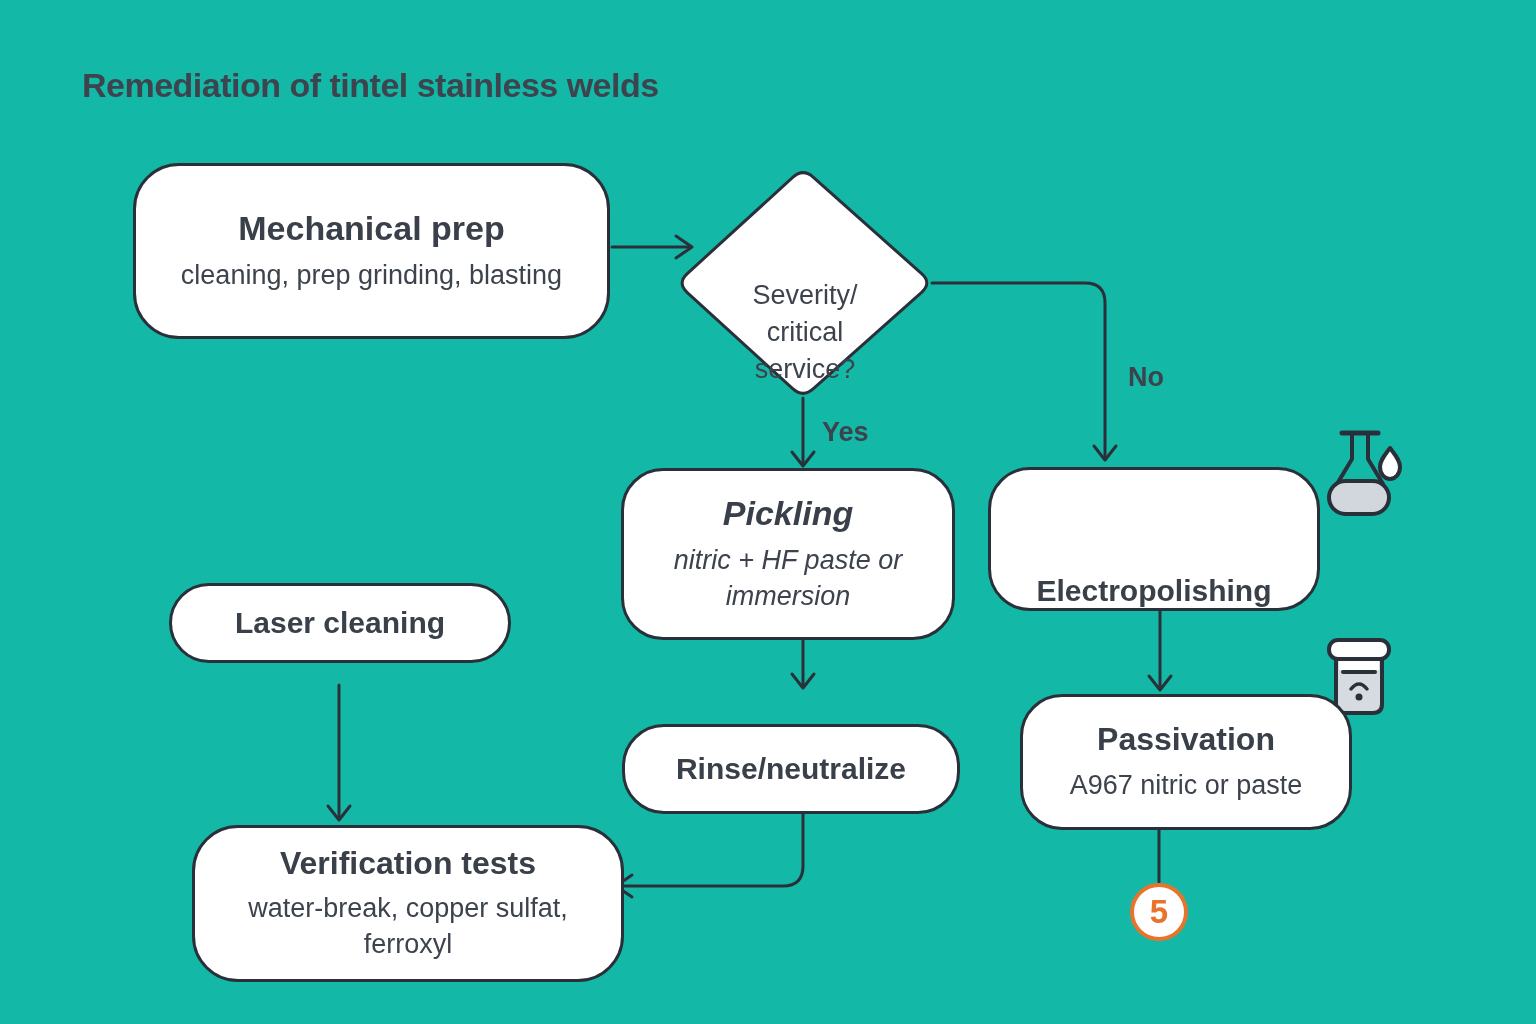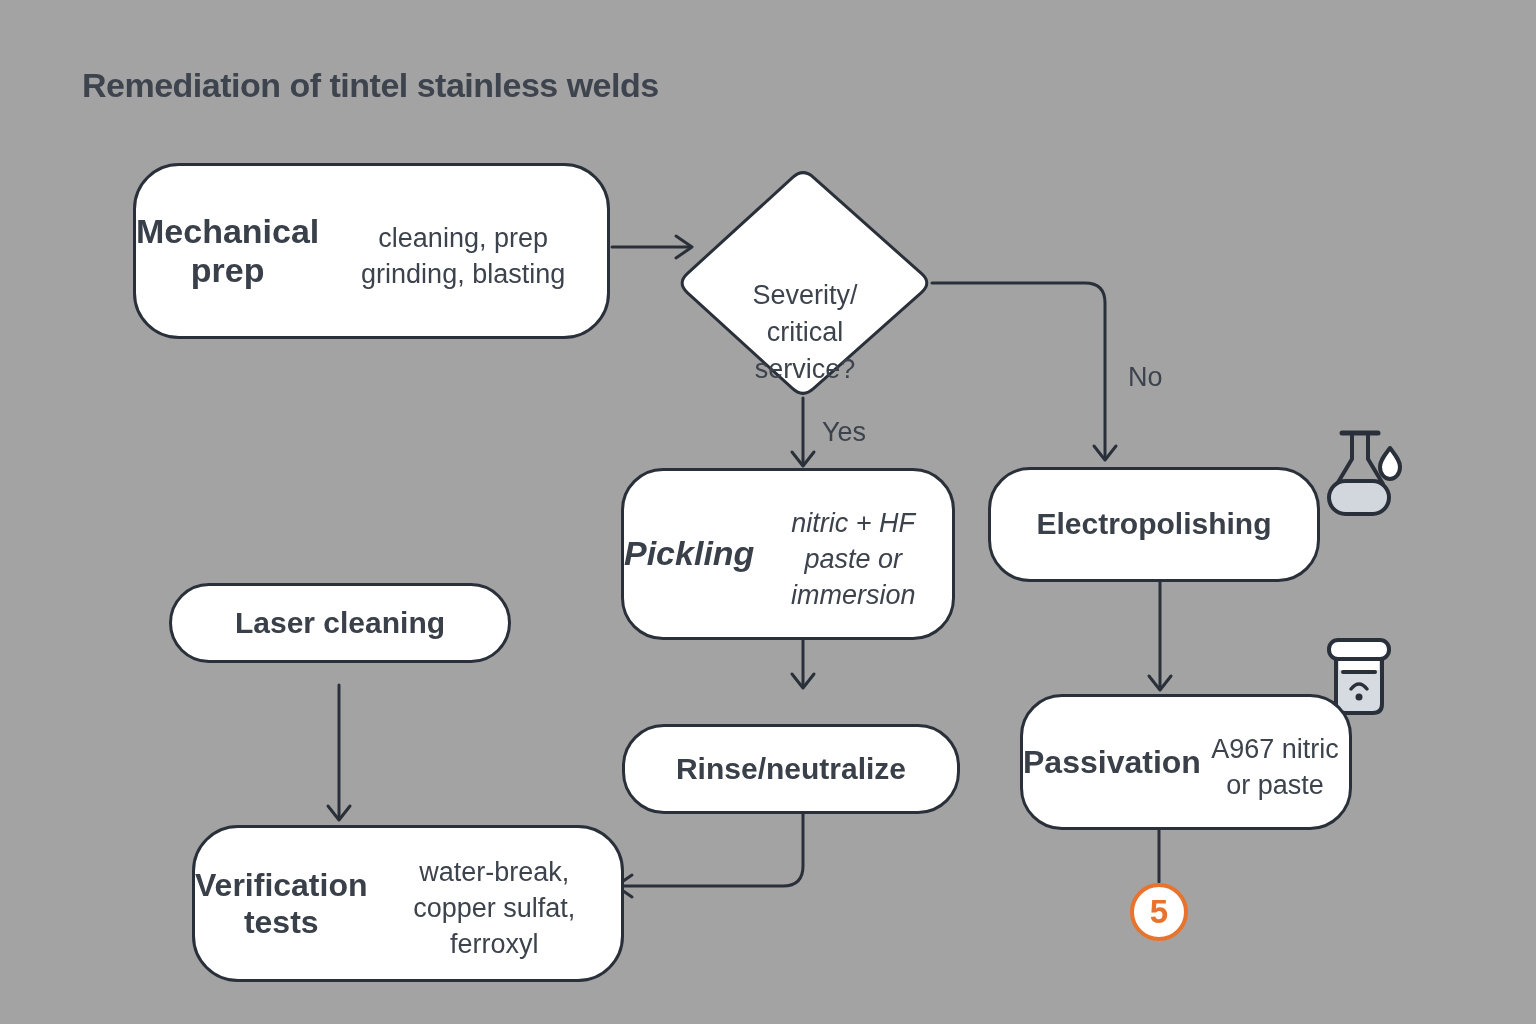--- a/index.html
+++ b/index.html
@@ -1,62 +1,62 @@
 <!DOCTYPE html>
 <html><head>
 <meta charset="utf-8">
 <style>
   html,body{margin:0;padding:0;background:#ffffff;}
   #canvas{
     position:relative;
     width:1536px;height:1024px;
-    background:#a3a3a3;
+    background:#14b8a6;
     font-family:"Liberation Sans", sans-serif;
     color:#3a4049;
     overflow:hidden;
   }
   #edges{position:absolute;left:0;top:0;pointer-events:none;}
   .page-title{
     position:absolute;left:82px;top:66px;
     font-size:34px;font-weight:700;color:#3e444e;letter-spacing:-0.5px;
   }
   .node{
     position:absolute;
     box-sizing:border-box;
     background:#ffffff;
     border:3px solid #2a3039;
     border-radius:42px;
-    display:flex;flex-direction:row;
+    display:flex;flex-direction:column;
     align-items:center;justify-content:center;
     text-align:center;
     z-index:2;
   }
   .node-title{font-weight:700;color:#3a4049;line-height:1.15;}
   .t34{font-size:34px;}
   .t32{font-size:32px;}
   .t30{font-size:30px;}
   .node-sub{
     font-size:27px;font-weight:400;color:#3d434d;
     line-height:36px;margin-top:9px;
   }
   #node-mechanical-prep{left:133px;top:163px;width:477px;height:176px;border-radius:46px;}
   #node-pickling{left:621px;top:468px;width:334px;height:172px;font-style:italic;}
-  #node-electropolishing{left:988px;top:467px;width:332px;height:115px;}
+  #node-electropolishing{left:988px;top:467px;width:332px;height:144px;justify-content:flex-end;}
   #node-passivation{left:988px;top:694px;width:332px;height:136px;margin-left:32px;}
   #node-laser-cleaning{left:169px;top:583px;width:342px;height:80px;}
   #node-rinse-neutralize{left:622px;top:724px;width:338px;height:90px;}
   #node-verification-tests{left:192px;top:825px;width:432px;height:157px;border-radius:46px;}
   .sub-pad{padding:0 28px;}
   .decision-text{
     position:absolute;left:705px;top:229px;width:200px;
     font-size:27px;line-height:37px;font-weight:400;color:#3d434d;
     text-align:center;z-index:2;margin-top:48px;
   }
   .edge-label{
-    position:absolute;font-size:27px;font-weight:400;color:#3d434d;z-index:2;
+    position:absolute;font-size:27px;font-weight:700;color:#3d434d;z-index:2;
   }
   #label-yes{left:822px;top:417px;}
   #label-no{left:1128px;top:362px;}
   .step-badge{
     position:absolute;left:1130px;top:883px;width:58px;height:58px;
     box-sizing:border-box;border:4px solid #e8732c;border-radius:50%;
     background:#ffffff;display:flex;align-items:center;justify-content:center;
     font-size:33px;font-weight:600;color:#e8732c;z-index:2;
   }
 </style>

